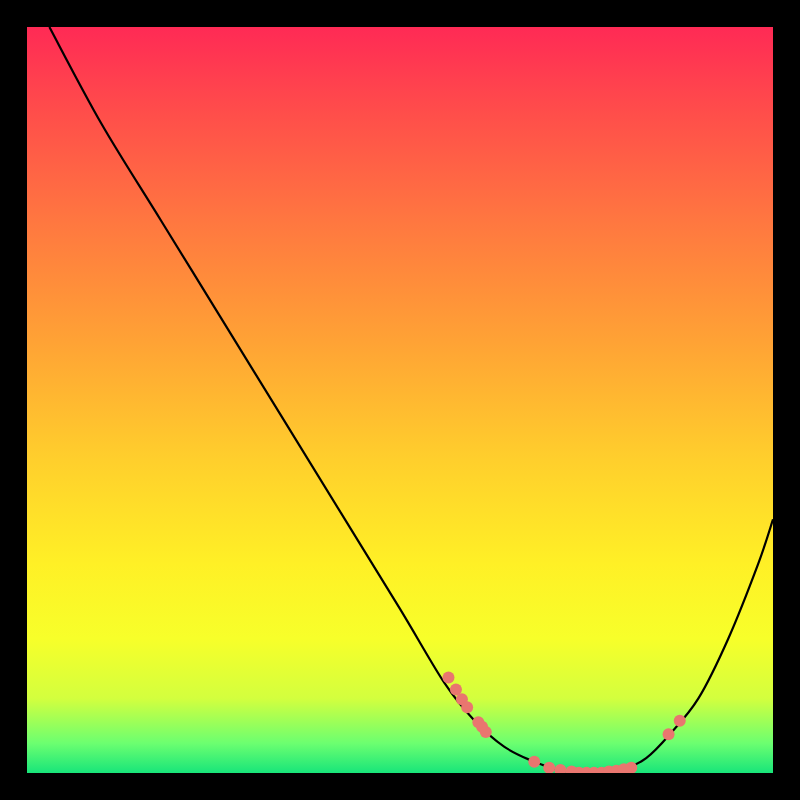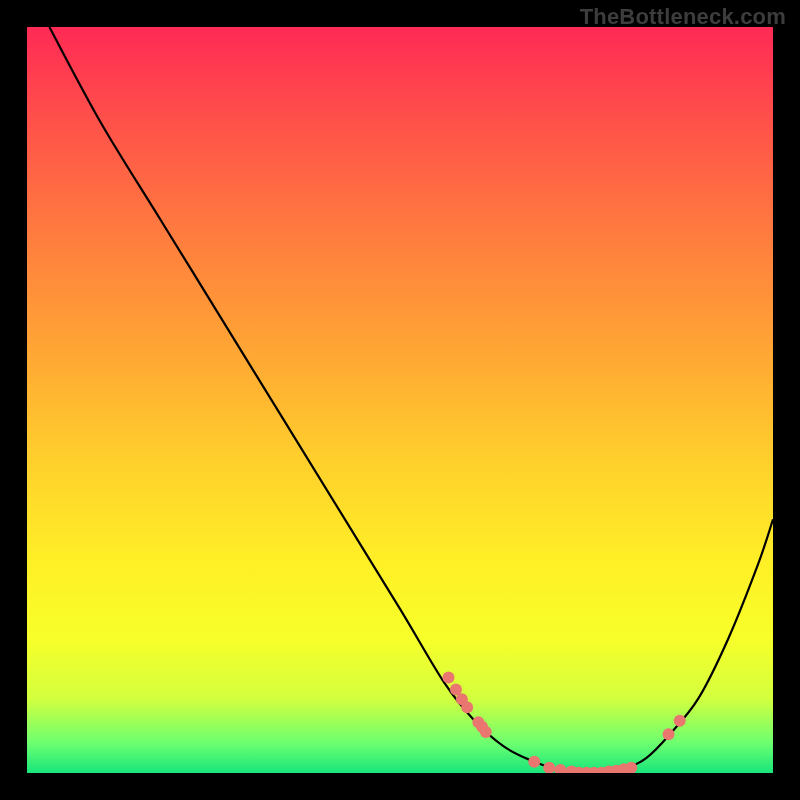--- a/index.html
+++ b/index.html
@@ -50,21 +50,20 @@
     left: 0;
     top: 0;
     width: 746px;
     height: 746px;
   }
 </style>
 </head>
 <body>
 
 <div class="frame">
-  <div class="watermark">TheBottleneck.com</div>
   <div class="plot-area">
     <svg id="chart-svg" viewBox="0 0 746 746" preserveAspectRatio="none">
         <path d="M 22.38 0 C 31.083333333333336 16.163333333333338, 55.95 64.65333333333334, 74.60000000000001 96.98000000000002 C 93.25000000000001 129.3066666666667, 114.38666666666667 161.63333333333338, 134.28 193.96000000000004 C 154.17333333333335 226.2866666666667, 174.06666666666666 258.61333333333334, 193.96 290.94 C 213.85333333333335 323.26666666666665, 233.74666666666667 355.59333333333336, 253.64000000000001 387.92 C 273.53333333333336 420.24666666666667, 293.4266666666667 452.5733333333334, 313.32 484.90000000000003 C 333.2133333333333 517.2266666666667, 355.5933333333333 553.2833333333333, 373 581.88 C 390.4066666666667 610.4766666666667, 405.3266666666667 637.83, 417.76000000000005 656.48 C 430.1933333333334 675.13, 437.6533333333333 683.2116666666666, 447.59999999999997 693.78 C 457.5466666666666 704.3483333333334, 467.49333333333334 713.0516666666666, 477.44 719.89 C 487.38666666666666 726.7283333333334, 498.5766666666667 731.0799999999999, 507.28000000000003 734.81 C 515.9833333333333 738.54, 522.1999999999999 740.405, 529.66 742.27 C 537.12 744.135, 544.5799999999999 745.3783333333333, 552.04 746 C 559.5 746.6216666666667, 566.9599999999999 746.6216666666667, 574.42 746 C 581.88 745.3783333333333, 589.34 744.7566666666667, 596.8000000000001 742.27 C 604.2600000000001 739.7833333333333, 611.72 736.6750000000001, 619.18 731.08 C 626.6399999999999 725.485, 632.8566666666666 718.6466666666668, 641.56 708.7 C 650.2633333333333 698.7533333333333, 661.4533333333333 687.5633333333333, 671.4 671.4 C 681.3466666666667 655.2366666666667, 691.2933333333333 634.1, 701.24 611.72 C 711.1866666666667 589.34, 723.62 557.0133333333333, 731.08 537.12 C 738.5400000000001 517.2266666666667, 743.5133333333333 499.82, 746 492.36" fill="none" stroke="#000000" stroke-width="2.2"></path>
         <circle cx="421.48999999999995" cy="650.512" r="6" fill="#e9766f"></circle>
         <circle cx="428.95" cy="662.448" r="6" fill="#e9766f"></circle>
         <circle cx="434.91799999999995" cy="672.146" r="6" fill="#e9766f"></circle>
         <circle cx="440.14" cy="680.352" r="6" fill="#e9766f"></circle>
         <circle cx="451.33" cy="695.272" r="6" fill="#e9766f"></circle>
         <circle cx="455.06" cy="699.748" r="6" fill="#e9766f"></circle>
         <circle cx="458.79" cy="704.97" r="6" fill="#e9766f"></circle>

